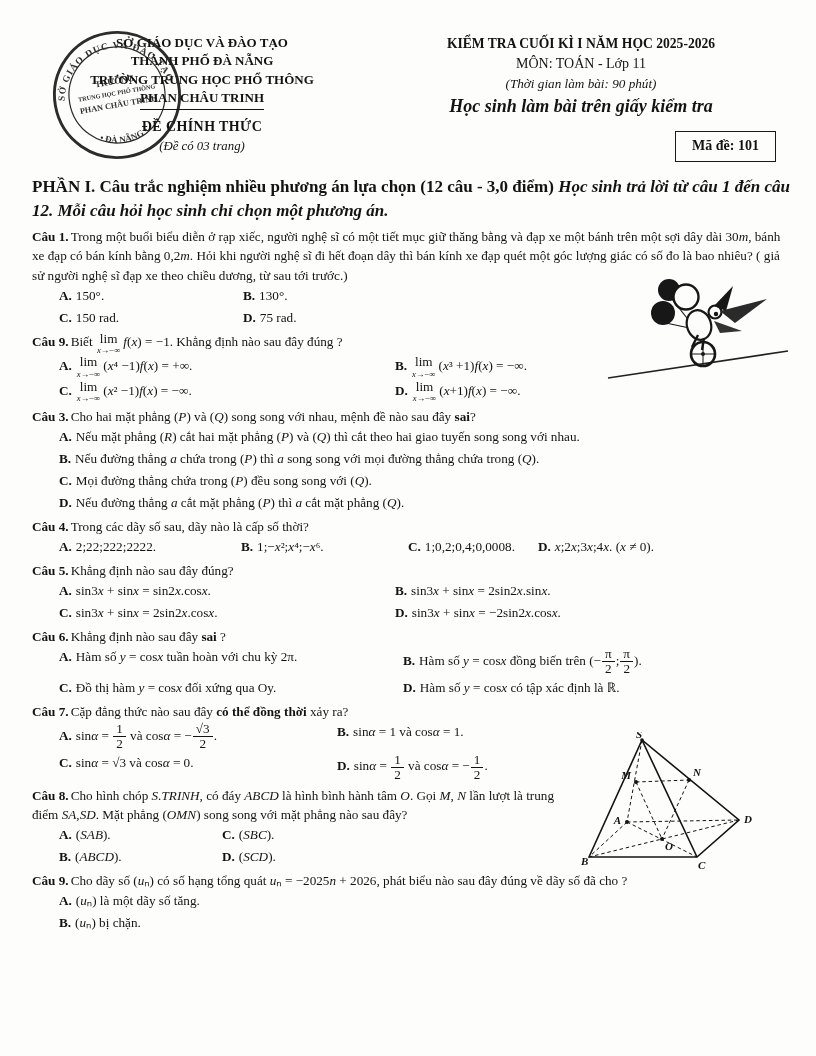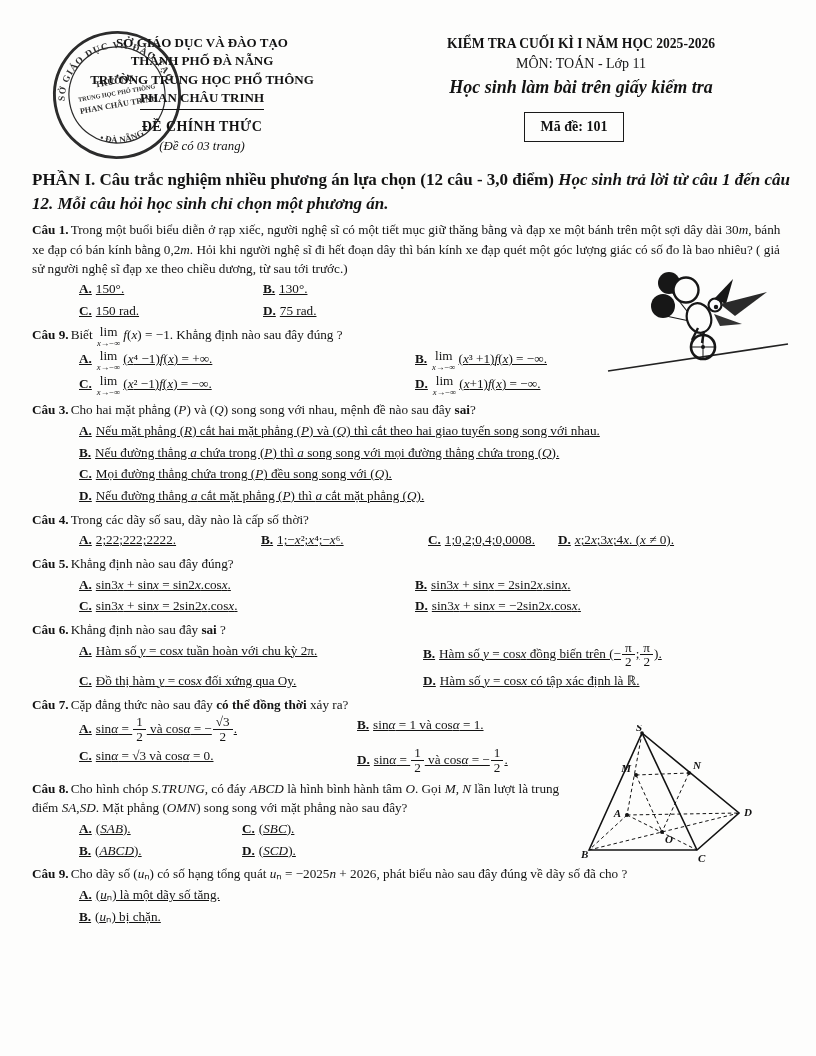--- a/index.html
+++ b/index.html
@@ -12,29 +12,29 @@
   .hdr{display:flex;align-items:flex-start;}
   .hdr-left{position:relative;width:340px;text-align:center;font-weight:bold;line-height:1.42;font-size:13px;}
   .hdr-left .school{display:inline-block;border-bottom:1.4px solid #111;padding-bottom:1px;}
   .hdr-left .status{margin-top:7px;font-size:14px;letter-spacing:.4px;}
   .hdr-left .pages{font-weight:normal;font-style:italic;font-size:12.8px;}
   .hdr-right{flex:1;text-align:center;line-height:1.45;}
   .hdr-right .t1{font-weight:bold;font-size:13.6px;}
   .hdr-right .t2{font-weight:normal;font-size:14px;}
   .hdr-right .t3{font-style:italic;font-size:13.2px;}
   .hdr-right .t4{font-weight:bold;font-style:italic;font-size:18px;}
-  .code-wrap{text-align:center;padding-right:14px;margin-top:12px;}
+  .code-wrap{text-align:right;padding-right:14px;margin-top:12px;}
   .code-box{display:inline-block;border:1.8px solid #1a1a1a;padding:4px 16px;font-weight:bold;font-size:14px;}
   .stamp{position:absolute;left:18px;top:-6px;width:134px;height:134px;transform:rotate(-10deg);opacity:.9;pointer-events:none;}
   
   .part{margin:13px 0 2px 0;line-height:1.45;font-size:17px;}
   .q{margin-top:3px;position:relative;}
   .stem{margin:0;line-height:1.47;}
   .ql{padding-right:2px;}
-  .opts{display:grid;margin-left:47px;line-height:1.5;text-decoration:underline;}
+  .opts{display:grid;margin-left:27px;line-height:1.5;}
   .opt{padding:1px 0;}
   .opt b{padding-right:4px;}
   .cA{grid-template-columns:184px 1fr;}
   .cB{grid-template-columns:336px 1fr;}
   .cC{grid-template-columns:344px 1fr;}
   .cD{grid-template-columns:278px 1fr;}
   .cE{grid-template-columns:163px 1fr;}
   .c4{grid-template-columns:182px 167px 130px 1fr;}
   .c1{grid-template-columns:1fr;}
   .q8-stem{padding-right:220px;}
@@ -82,20 +82,21 @@
         </text>
         <text class="stamp-t" x="60" y="50" font-size="8" text-anchor="middle">TRƯỜNG</text>
         <text class="stamp-t" x="60" y="60" font-size="5.6" text-anchor="middle">TRUNG HỌC PHỔ THÔNG</text>
         <text class="stamp-t" x="60" y="71" font-size="7.4" text-anchor="middle">PHAN CHÂU TRINH</text>
       </svg>
     </div>
 
     <div class="hdr-right">
       <div class="t1">KIỂM TRA CUỐI KÌ  I NĂM HỌC 2025-2026</div>
       <div class="t2">MÔN: TOÁN - Lớp 11</div>
+      <div class="t3">(Thời gian làm bài: 90 phút)</div>
       <div class="t4">Học sinh làm bài trên giấy kiểm tra</div>
       <div class="code-wrap">
         <span class="code-box">Mã đề: 101</span>
       </div>
     </div>
   </div>
 
   <p class="part"><b>PHẦN I. Câu trắc nghiệm nhiều phương án lựa chọn (12 câu - 3,0 điểm)</b> <b><i>Học sinh trả lời từ câu 1 đến câu 12. Mỗi câu hỏi học sinh chỉ chọn một phương án.</i></b></p>
 
   <div class="q">
@@ -183,21 +184,21 @@
     <p class="stem"><b class="ql">Câu 7.</b><span>Cặp đẳng thức nào sau đây <b>có thể đồng thời</b> xảy ra?</span></p>
     <div class="opts cD">
       <span class="opt"><b>A.</b><span>sin<i class="v">α</i> = <span class="frac"><span class="fn">1</span><span class="fd">2</span></span> và cos<i class="v">α</i> = −<span class="frac"><span class="fn">√3</span><span class="fd">2</span></span>.</span></span>
       <span class="opt"><b>B.</b><span>sin<i class="v">α</i> = 1 và cos<i class="v">α</i> = 1.</span></span>
       <span class="opt"><b>C.</b><span>sin<i class="v">α</i> = √3 và cos<i class="v">α</i> = 0.</span></span>
       <span class="opt"><b>D.</b><span>sin<i class="v">α</i> = <span class="frac"><span class="fn">1</span><span class="fd">2</span></span> và cos<i class="v">α</i> = −<span class="frac"><span class="fn">1</span><span class="fd">2</span></span>.</span></span>
     </div>
   </div>
 
   <div class="q">
-    <p class="stem q8-stem"><b class="ql">Câu 8.</b><span>Cho hình chóp <i class="v">S.TRUNG</i>, có đáy <i class="v">ABCD</i> là hình bình hành tâm <i class="v">O</i>. Gọi <i class="v">M</i>, <i class="v">N</i> lần lượt là trung điểm <i class="v">SA</i>,<i class="v">SD</i>. Mặt phẳng (<i class="v">OMN</i>) song song với mặt phẳng nào sau đây?</span></p>
+    <p class="stem q8-stem"><b class="ql">Câu 8.</b><span>Cho hình chóp <i class="v">S.TRINH</i>, có đáy <i class="v">ABCD</i> là hình bình hành tâm <i class="v">O</i>. Gọi <i class="v">M</i>, <i class="v">N</i> lần lượt là trung điểm <i class="v">SA</i>,<i class="v">SD</i>. Mặt phẳng (<i class="v">OMN</i>) song song với mặt phẳng nào sau đây?</span></p>
     <div class="opts cE">
       <span class="opt"><b>A.</b><span>(<i class="v">SAB</i>).</span></span>
       <span class="opt"><b>C.</b><span>(<i class="v">SBC</i>).</span></span>
       <span class="opt"><b>B.</b><span>(<i class="v">ABCD</i>).</span></span>
       <span class="opt"><b>D.</b><span>(<i class="v">SCD</i>).</span></span>
     </div>
 
     <svg class="fig-pyramid" viewBox="0 0 216 142">
       <g stroke="#131313" stroke-width="1.6" fill="none">
         <path d="M13,125 L66,8 L163,88 L121,125 Z"></path>

